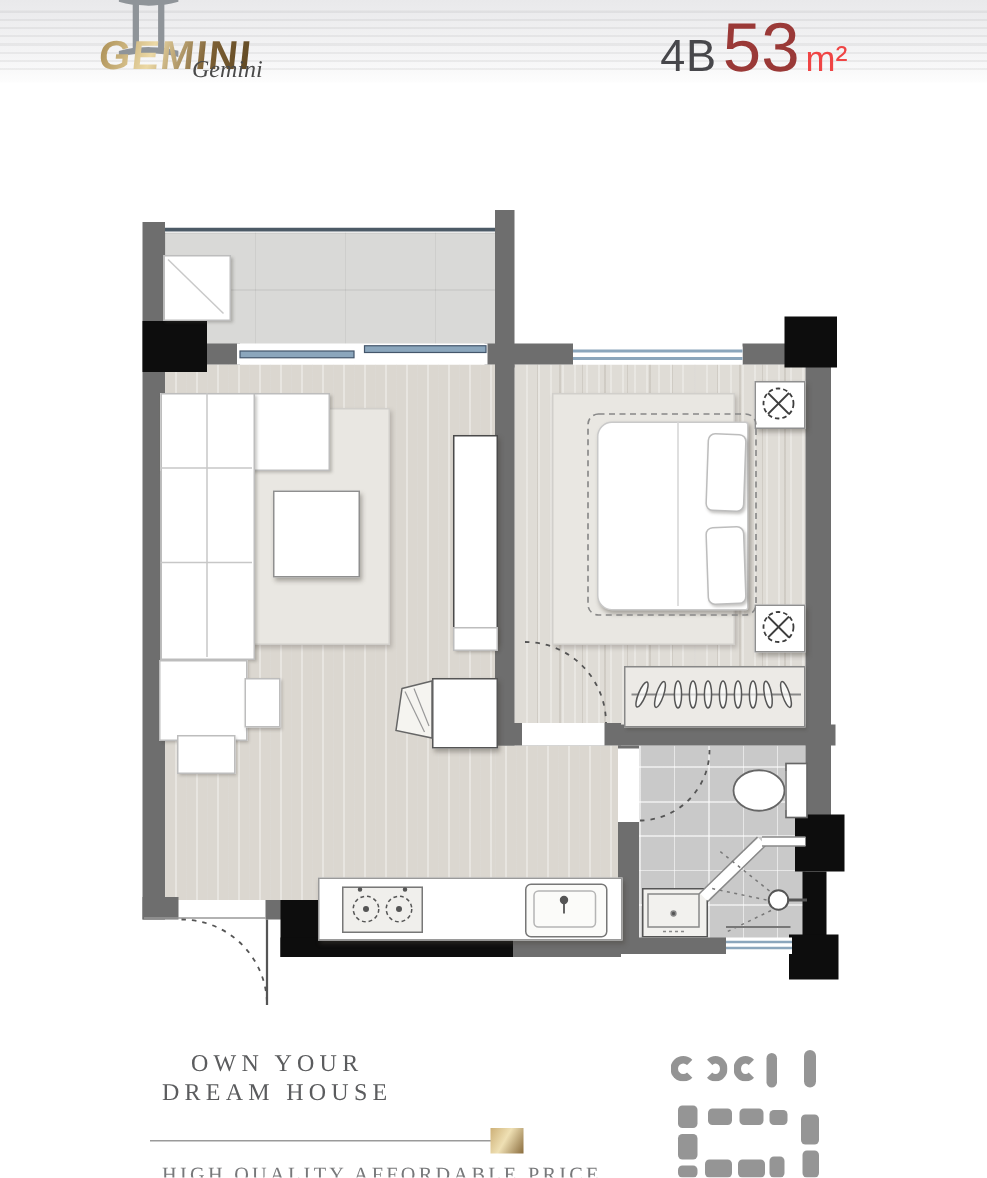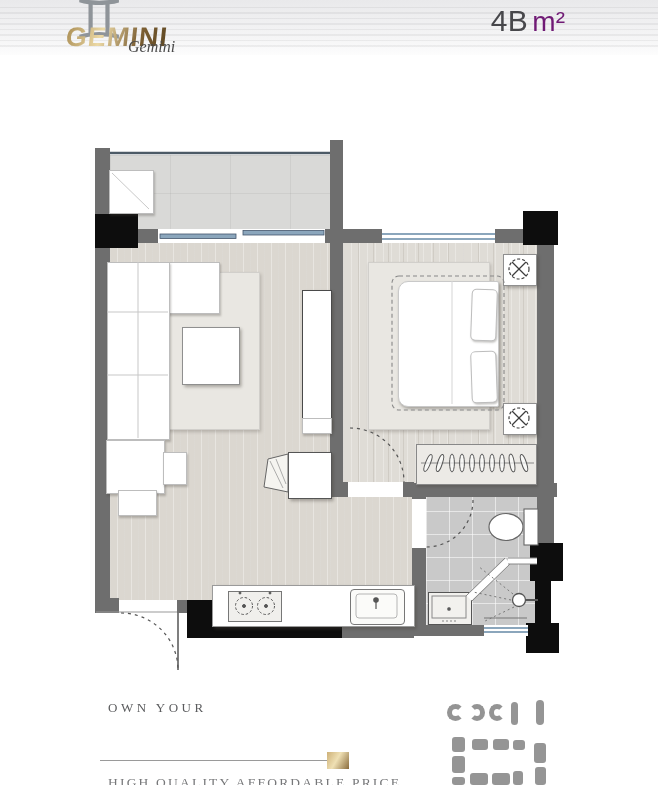--- a/index.html
+++ b/index.html
@@ -17,21 +17,21 @@
   .brand-name{left:66px;top:22px;font-size:27px;font-weight:bold;letter-spacing:1px;
     transform:skewX(-6deg);
     background:linear-gradient(105deg,#a98c52 0%,#ecd9a6 35%,#7c5f33 70%,#5e4722 100%);
     -webkit-background-clip:text;background-clip:text;color:transparent;
     text-shadow:0 0 0 rgba(0,0,0,0);}
   .brand-script{left:128px;top:38px;font-size:16px;font-style:italic;color:#4a4a4a;
     font-family:"Liberation Serif",serif;}
   .unit-info{right:93px;top:4px;display:flex;align-items:baseline;gap:4px;}
   .unit-type{font-size:30px;color:#47474b;letter-spacing:.5px;}
   .unit-area{font-size:46px;color:#9a3937;font-weight:500;}
-  .unit-measure{font-size:28px;color:#701a75;}
+  .unit-measure{font-size:24px;color:#ef4444;}
   
   .wall{background:#6e6e6e;}
   .blk{background:#0d0d0d;}
   .gap{background:#ffffff;}
   .wood{background-color:#dbd7d0;
     background-image:repeating-linear-gradient(90deg,rgba(255,255,255,.35) 0 1px,transparent 1px 7px),
                      repeating-linear-gradient(90deg,rgba(120,110,95,.18) 0 1px,transparent 1px 14px);}
   .wood-bed{background-color:#dfdcd6;
     background-image:repeating-linear-gradient(90deg,rgba(255,255,255,.3) 0 1px,transparent 1px 8px),
                      repeating-linear-gradient(90deg,rgba(120,110,95,.15) 0 1px,transparent 1px 15px);}
@@ -40,41 +40,42 @@
                      repeating-linear-gradient(90deg,rgba(0,0,0,.05) 0 1px,transparent 1px 60px);}
   .tile-bath{background-color:#c9c9c9;
     background-image:repeating-linear-gradient(0deg,rgba(255,255,255,.55) 0 1px,transparent 1px 23px),
                      repeating-linear-gradient(90deg,rgba(255,255,255,.55) 0 1px,transparent 1px 23px);}
   .furn{background:#fff;border:1px solid #8f8f8f;box-shadow:1.5px 2px 3px rgba(70,65,58,.4);}
   .furn-soft{background:#fff;border:1px solid #bdbdbd;box-shadow:1px 1.5px 2px rgba(70,65,58,.3);}
   .rug{background:#e9e7e2;border:1px solid rgba(0,0,0,.10);box-shadow:1px 2px 3px rgba(70,65,58,.25);}
   .overlay{position:absolute;left:0;top:0;pointer-events:none;}
   
   .headline{left:108px;top:700px;font-family:"Liberation Serif",serif;color:#5b5c5e;
-    font-size:13px;letter-spacing:3.5px;line-height:1.2;text-align:center;}
+    font-size:16px;letter-spacing:3.5px;line-height:1.2;text-align:center;}
   .sep-line{left:100px;top:760px;width:246px;height:1px;background:#9a9a9a;}
   .gold-square{left:327px;top:752px;width:22px;height:17px;
     background:linear-gradient(120deg,#cdb077,#efe0b4 45%,#8a6c3d);}
   .tagline{left:108px;top:775px;font-family:"Liberation Serif",serif;color:#77787a;
     font-size:13.5px;letter-spacing:2.2px;white-space:nowrap;}
   
   .wm{position:absolute;background:#8c8c8c;border-radius:3px;opacity:.92;}
   .wmr{position:absolute;background:transparent;border:5px solid #8c8c8c;border-radius:50%;opacity:.92;}
 </style>
 </head>
 <body>
 
 <div class="abs header-band">
   <div class="stripes"></div>
 </div>
 <div class="abs brand-glyph">♊</div>
 <div class="abs brand-name">GEMINI</div>
 <div class="abs brand-script">Gemini</div>
 <div class="abs unit-info">
   <span class="unit-type">4B</span>
+  <span class="unit-area">53</span>
   <span class="unit-measure">m²</span>
 </div>
 
 <div class="abs" style="left:0;top:0;width:658px;height:785px;">
 
   <div class="abs tile-balcony" style="left:110px;top:155px;width:220px;height:77px;"></div>
   <div class="abs wood" style="left:110px;top:243px;width:220px;height:357px;"></div>
   <div class="abs wood" style="left:330px;top:497px;width:82px;height:130px;"></div>
   <div class="abs wood-bed" style="left:343px;top:243px;width:194px;height:240px;"></div>
   <div class="abs tile-bath" style="left:426px;top:497px;width:111px;height:130px;"></div>
@@ -251,20 +252,21 @@
       <line x1="525" y1="600" x2="538" y2="600" stroke="#555" stroke-width="2"></line>
       <line x1="484" y1="618" x2="527" y2="618" stroke="#777" stroke-width="1.2"></line>
     </g>
 
     <line x1="112" y1="173" x2="149" y2="209" stroke="#c9c9c9" stroke-width="1"></line>
   </svg>
 </div>
 
 <div class="abs headline">
   <div>OWN YOUR</div>
+  <div>DREAM HOUSE</div>
 </div>
 <div class="abs sep-line"></div>
 <div class="abs gold-square"></div>
 <div class="abs tagline">HIGH QUALITY AFFORDABLE PRICE</div>
 
 <div class="abs" style="left:440px;top:695px;width:130px;height:90px;">
   <div class="wmr" style="left:7px;top:9px;width:7px;height:7px;border-right-color:transparent;"></div>
   <div class="wmr" style="left:29px;top:9px;width:6px;height:7px;border-left-color:transparent;"></div>
   <div class="wmr" style="left:49px;top:9px;width:6px;height:7px;border-right-color:transparent;"></div>
   <div class="wm" style="left:71px;top:7px;width:7px;height:23px;border-radius:4px;"></div>

